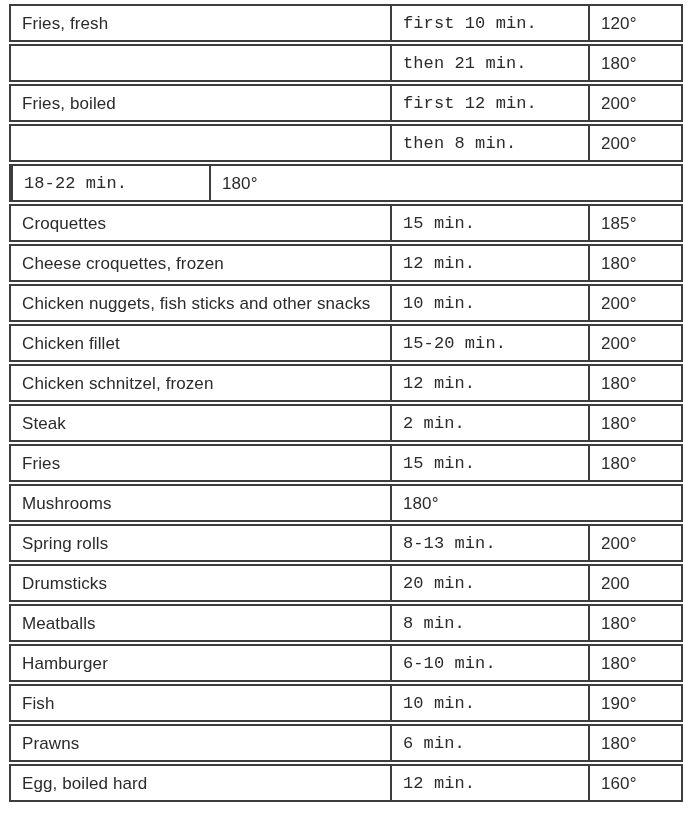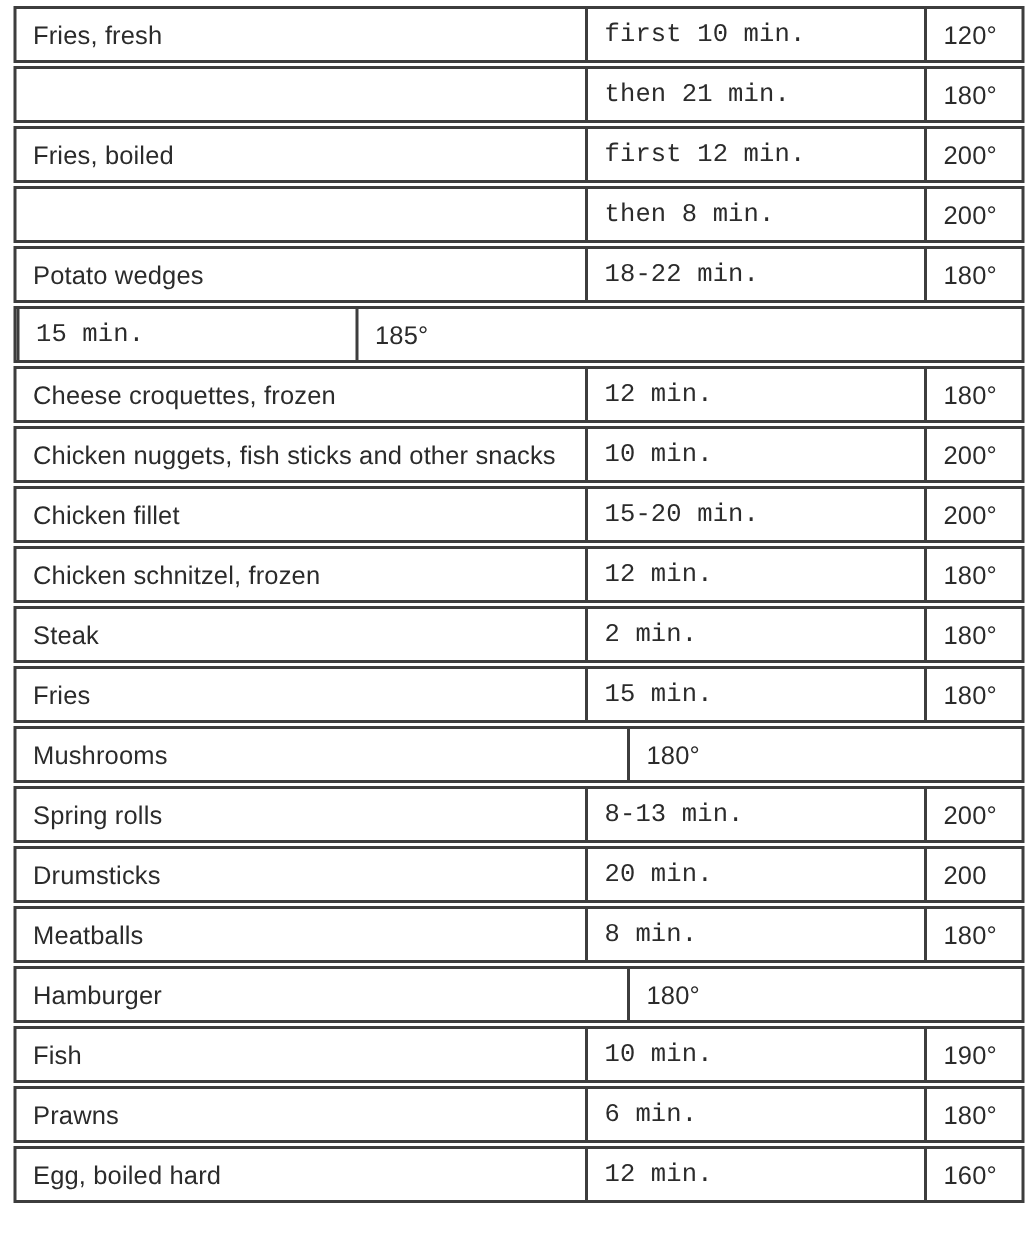--- a/index.html
+++ b/index.html
@@ -48,21 +48,20 @@
   }
   .cell-time {
     width: 198px;
     flex: 0 0 auto;
     border-left: 2px solid var(--border-color);
     font-family: Liberation Mono, monospace;
   }
   .cell-temp {
     flex: 1 1 auto;
     border-left: 2px solid var(--border-color);
-    margin-left: 28px;
   }
 </style>
 </head>
 <body>
 
 <div class="page">
   <div class="cooking-table">
 
   <div class="t-row">
       <div class="t-cell cell-food">Fries, fresh</div>
@@ -78,25 +77,25 @@
       <div class="t-cell cell-food">Fries, boiled</div>
       <div class="t-cell cell-time">first 12 min.</div>
       <div class="t-cell cell-temp">200°</div>
     </div>
       <div class="t-row">
       <div class="t-cell cell-food"></div>
       <div class="t-cell cell-time">then 8 min.</div>
       <div class="t-cell cell-temp">200°</div>
     </div>
       <div class="t-row">
-      <div class="t-cell cell-food">Potato wedges</div>
       <div class="t-cell cell-time">18-22 min.</div>
       <div class="t-cell cell-temp">180°</div>
     </div>
       <div class="t-row">
+      <div class="t-cell cell-food">Croquettes</div>
       <div class="t-cell cell-time">15 min.</div>
       <div class="t-cell cell-temp">185°</div>
     </div>
       <div class="t-row">
       <div class="t-cell cell-food">Cheese croquettes, frozen</div>
       <div class="t-cell cell-time">12 min.</div>
       <div class="t-cell cell-temp">180°</div>
     </div>
       <div class="t-row">
       <div class="t-cell cell-food">Chicken nuggets, fish sticks and other snacks</div>
@@ -137,20 +136,21 @@
       <div class="t-cell cell-time">20 min.</div>
       <div class="t-cell cell-temp">200</div>
     </div>
       <div class="t-row">
       <div class="t-cell cell-food">Meatballs</div>
       <div class="t-cell cell-time">8 min.</div>
       <div class="t-cell cell-temp">180°</div>
     </div>
       <div class="t-row">
       <div class="t-cell cell-food">Hamburger</div>
+      <div class="t-cell cell-time">6-10 min.</div>
       <div class="t-cell cell-temp">180°</div>
     </div>
       <div class="t-row">
       <div class="t-cell cell-food">Fish</div>
       <div class="t-cell cell-time">10 min.</div>
       <div class="t-cell cell-temp">190°</div>
     </div>
       <div class="t-row">
       <div class="t-cell cell-food">Prawns</div>
       <div class="t-cell cell-time">6 min.</div>

